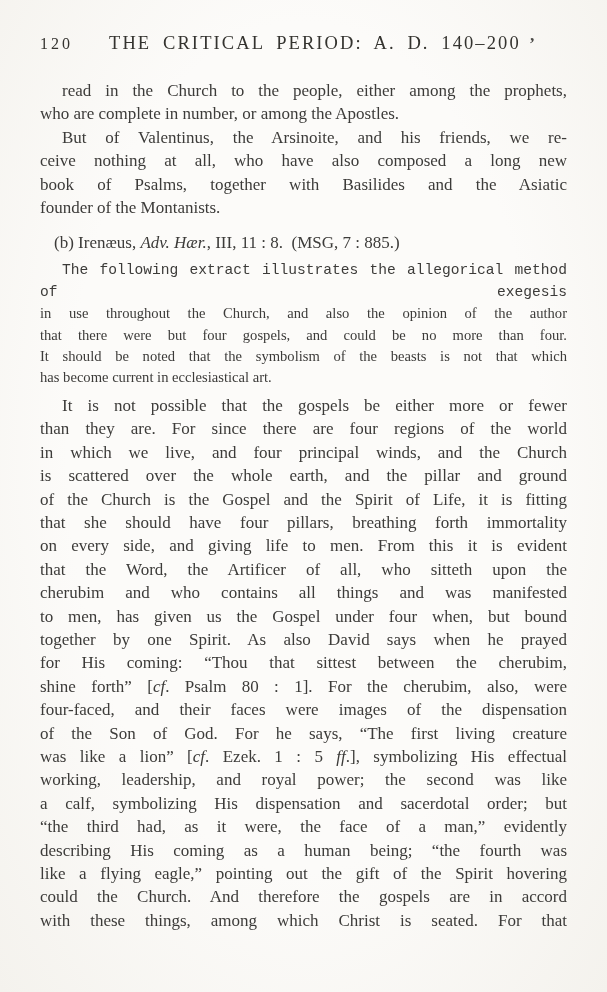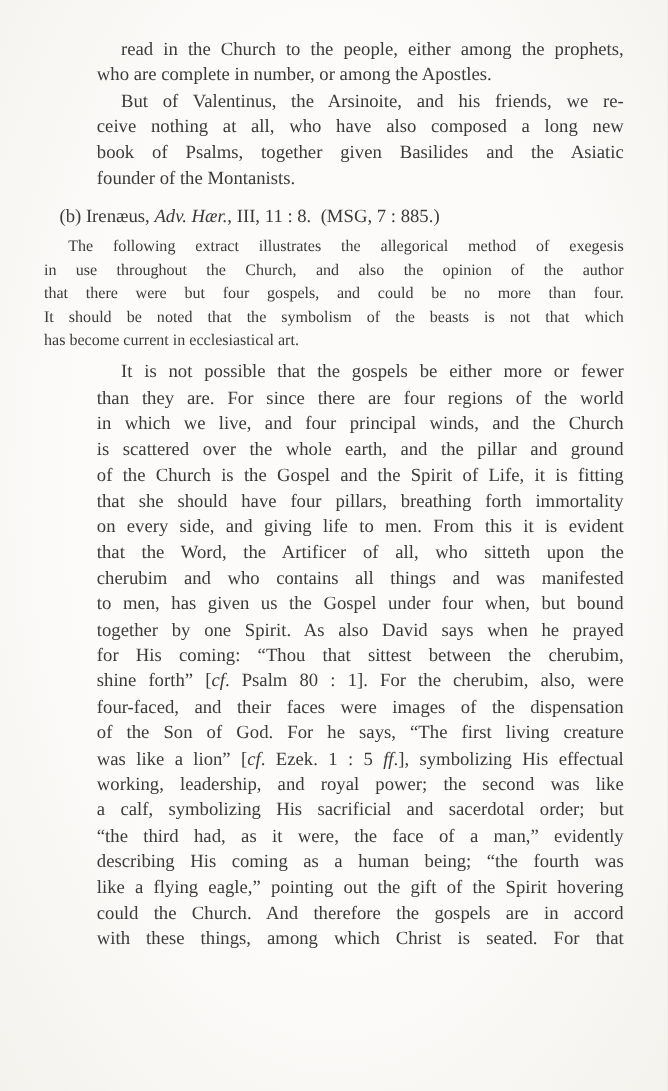--- a/index.html
+++ b/index.html
@@ -42,31 +42,30 @@
     margin-left: auto;
     margin-right: 32px;
     font-size: 17px;
     font-weight: bold;
     color: #4a4946;
   }
   
   .para.body {
     font-size: 17px;
     line-height: 23.4px;
-    margin-left: 48px;
   }
   .line {
     text-align: justify;
     text-align-last: justify;
   }
   .line.last {
     text-align-last: left;
   }
   .para.body .line.first { text-indent: 22px; }
-  .para.note .line.first { text-indent: 22px; }
+  .para.note .line.first { text-indent: 22px; font-family: Liberation Mono, monospace; }
   
   .citation {
     font-size: 17px;
     line-height: 23px;
     margin-top: 12px;
     margin-bottom: 6px;
   }
   .citation .line {
     text-align: left;
     text-align-last: left;
@@ -81,30 +80,35 @@
   .extract {
     margin-top: 5px;
   }
   i { font-style: italic; }
 </style>
 </head>
 <body>
 
 <div class="page">
 
+  <div class="header">
+    <span class="pagenum">120</span>
+    <span class="htitle">THE CRITICAL PERIOD: A. D. 140–200</span>
+    <span class="artifact">’</span>
+  </div>
 
   <div class="para body">
       <div class="line first">read in the Church to the people, either among the prophets,</div>
       <div class="line last">who are complete in number, or among the Apostles.</div>
     </div>
 
   <div class="para body">
       <div class="line first">But of Valentinus, the Arsinoite, and his friends, we re-</div>
       <div class="line">ceive nothing at all, who have also composed a long new</div>
-      <div class="line">book of Psalms, together given Basilides and the Asiatic</div>
+      <div class="line">book of Psalms, together with Basilides and the Asiatic</div>
       <div class="line last">founder of the Montanists.</div>
     </div>
 
   <div class="citation">
       <div class="line first last">(b) Irenæus, <i>Adv. Hær.</i>, III, 11 : 8.  (MSG, 7 : 885.)</div>
     </div>
 
   <div class="para note">
       <div class="line first">The following extract illustrates the allegorical method of exegesis</div>
       <div class="line">in use throughout the Church, and also the opinion of the author</div>
@@ -124,21 +128,21 @@
       <div class="line">that the Word, the Artificer of all, who sitteth upon the</div>
       <div class="line">cherubim and who contains all things and was manifested</div>
       <div class="line">to men, has given us the Gospel under four when, but bound</div>
       <div class="line">together by one Spirit.  As also David says when he prayed</div>
       <div class="line">for His coming: “Thou that sittest between the cherubim,</div>
       <div class="line">shine forth” [<i>cf</i>. Psalm 80 : 1].  For the cherubim, also, were</div>
       <div class="line">four-faced, and their faces were images of the dispensation</div>
       <div class="line">of the Son of God.  For he says, “The first living creature</div>
       <div class="line">was like a lion” [<i>cf</i>. Ezek. 1 : 5 <i>ff</i>.], symbolizing His effectual</div>
       <div class="line">working, leadership, and royal power;  the second was like</div>
-      <div class="line">a calf, symbolizing His sacrificial and sacerdotal order;  but</div>
+      <div class="line">a calf, symbolizing His dispensation and sacerdotal order;  but</div>
       <div class="line">“the third had, as it were, the face of a man,” evidently</div>
       <div class="line">describing His coming as a human being;  “the fourth was</div>
       <div class="line">like a flying eagle,” pointing out the gift of the Spirit hovering</div>
       <div class="line">could the Church.  And therefore the gospels are in accord</div>
       <div class="line">with these things, among which Christ is seated.  For that</div>
     </div>
 
 </div>
 
 </body></html>

